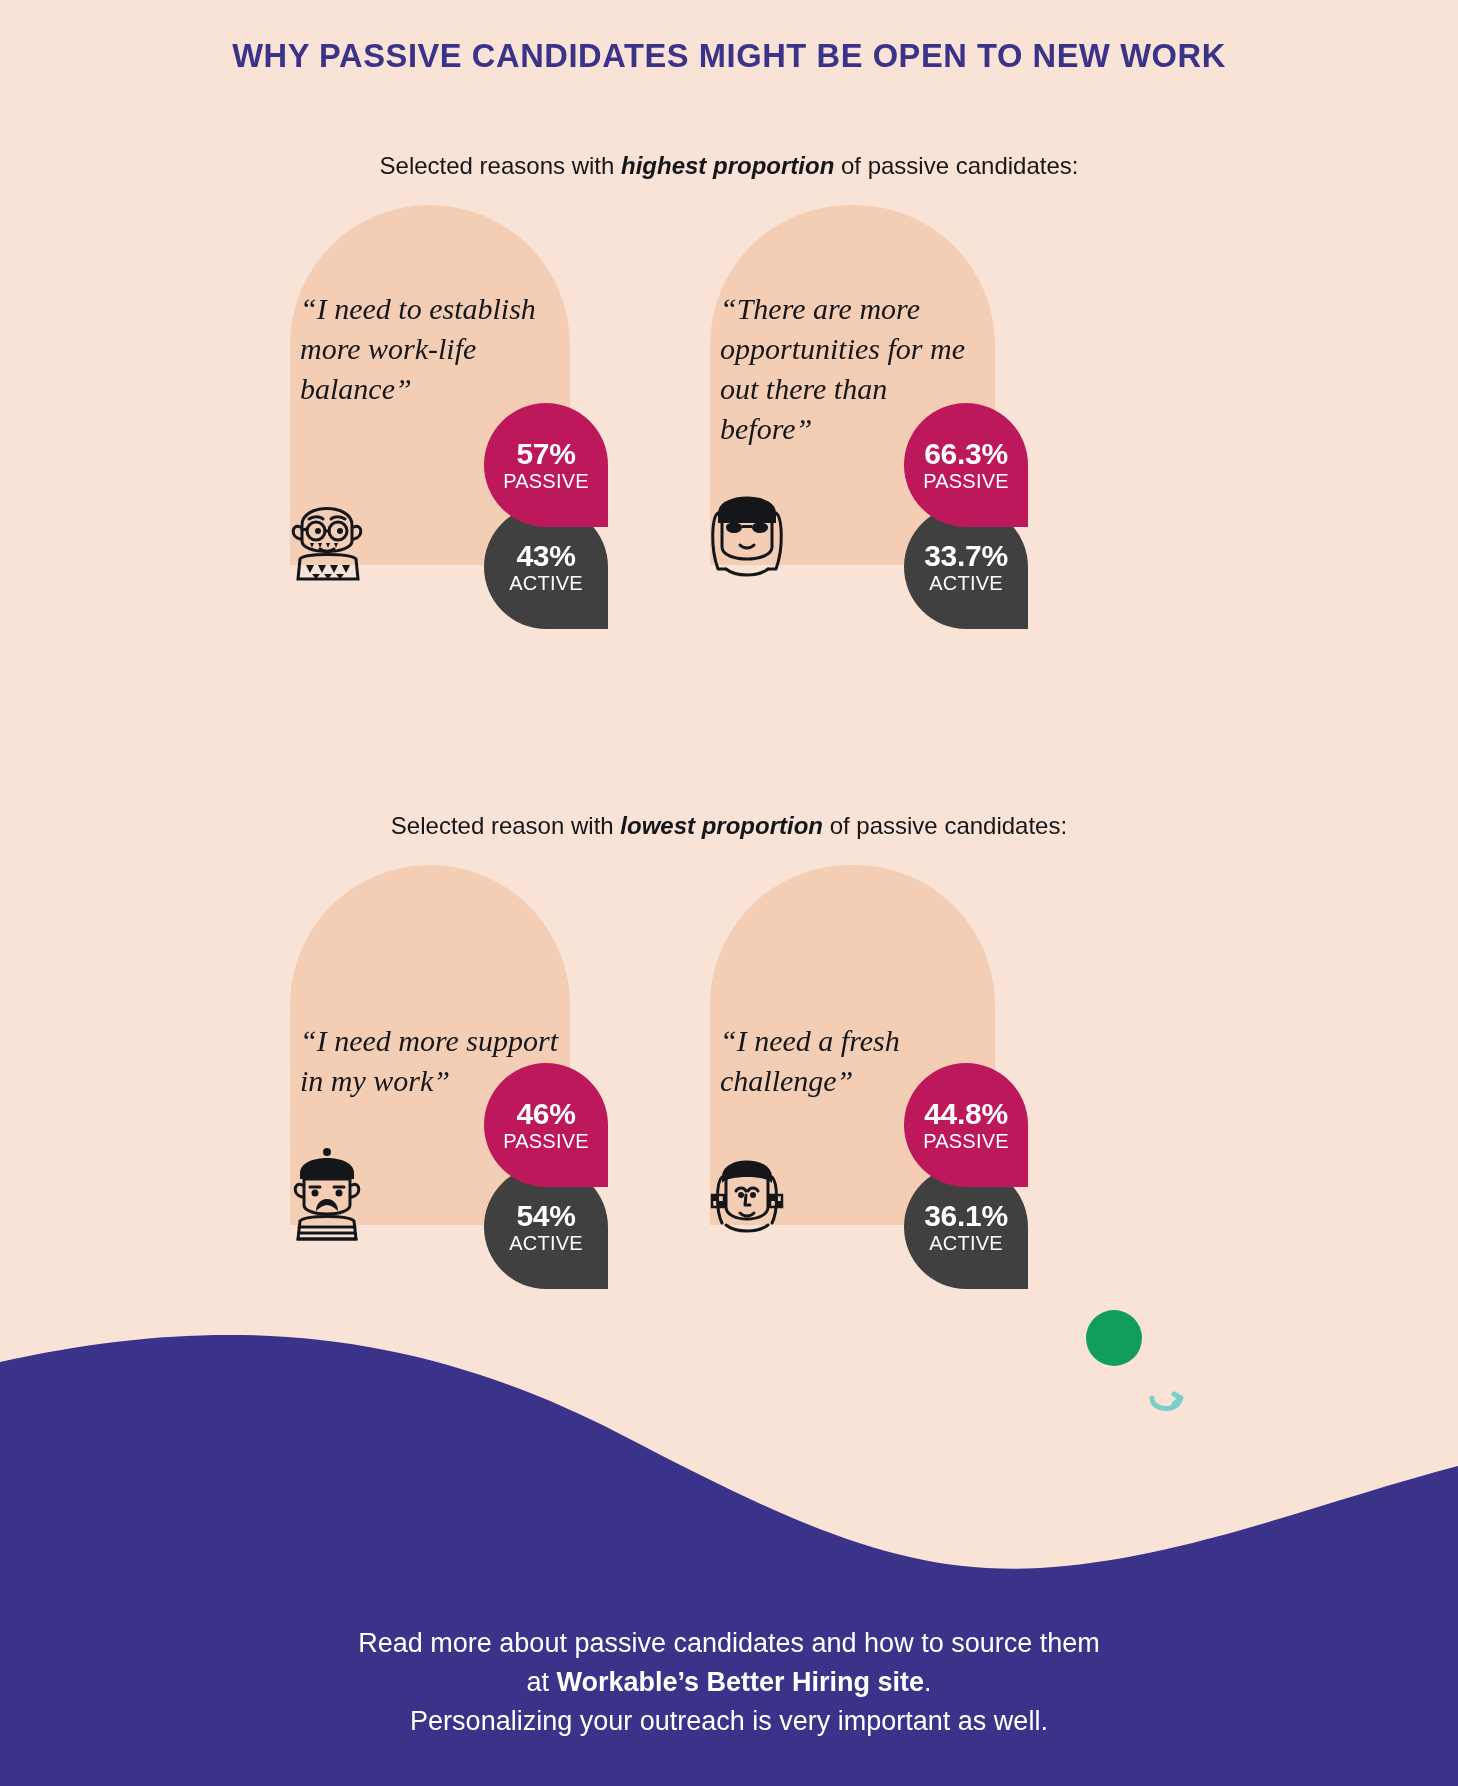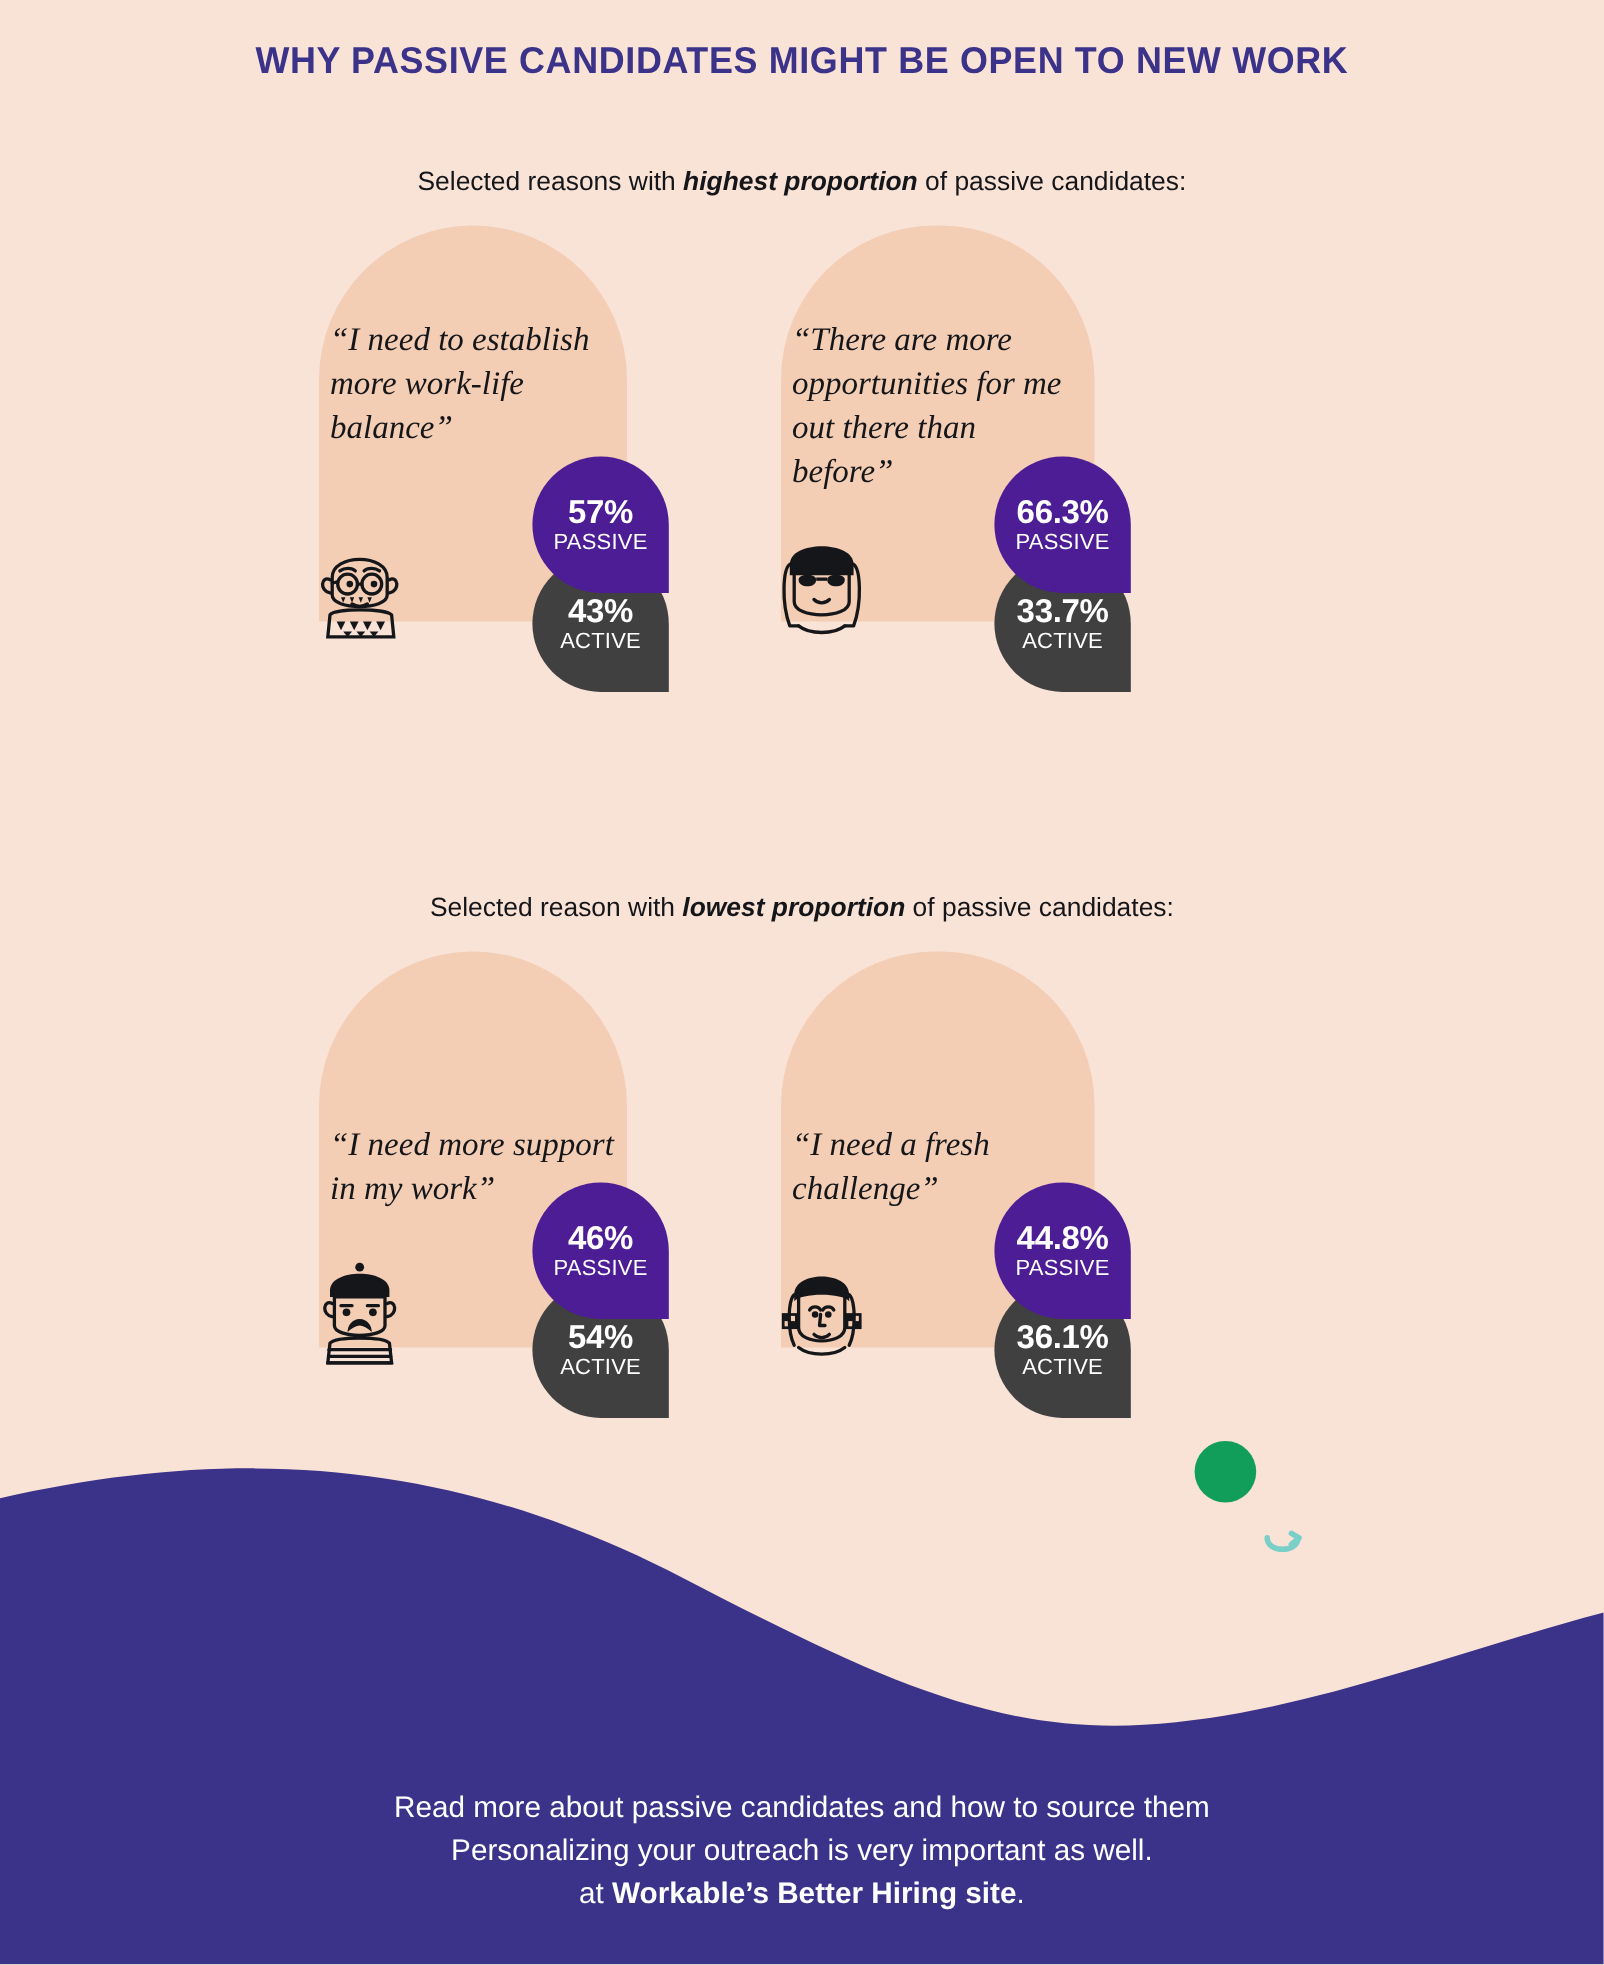--- a/index.html
+++ b/index.html
@@ -115,23 +115,23 @@
     line-height: 1.05;
     letter-spacing: -0.3px;
   }
   .bubble .lbl {
     font-size: 20px;
     font-weight: normal;
     line-height: 1.1;
     letter-spacing: 0.2px;
   }
   .bubble.passive {
-    background: #4c1d95;
+    background: #be185d;
     left: 212px;
-    top: 210px;
+    top: 198px;
     z-index: 3;
   }
   .bubble.active {
     background: #404040;
     left: 212px;
     top: 300px;
     z-index: 2;
   }
 
   
@@ -357,17 +357,17 @@
   <path d="M6 10 C6 24, 34 24, 34 10" fill="none" stroke="#7BCFC9" stroke-width="5" stroke-linecap="round"></path>
   <path d="M28 6 L35 10 L28 16" fill="none" stroke="#7BCFC9" stroke-width="5" stroke-linecap="round" stroke-linejoin="round"></path>
 </svg>
 
 <svg class="wave" viewBox="0 0 1458 520" preserveAspectRatio="none">
   <path d="M0 96 C240 42, 430 70, 620 168 C790 256, 900 310, 1040 302 C1180 294, 1320 236, 1458 200 L1458 520 L0 520 Z" fill="#3B3289"></path>
 </svg>
 
 <div class="footer-text">
   <div>Read more about passive candidates and how to source them</div>
-  <div>Personalizing your outreach is very important as well.</div>
   <div>
     <span>at </span><b>Workable’s Better Hiring site</b><span>.</span>
   </div>
+  <div>Personalizing your outreach is very important as well.</div>
 </div>
 
 </body></html>

